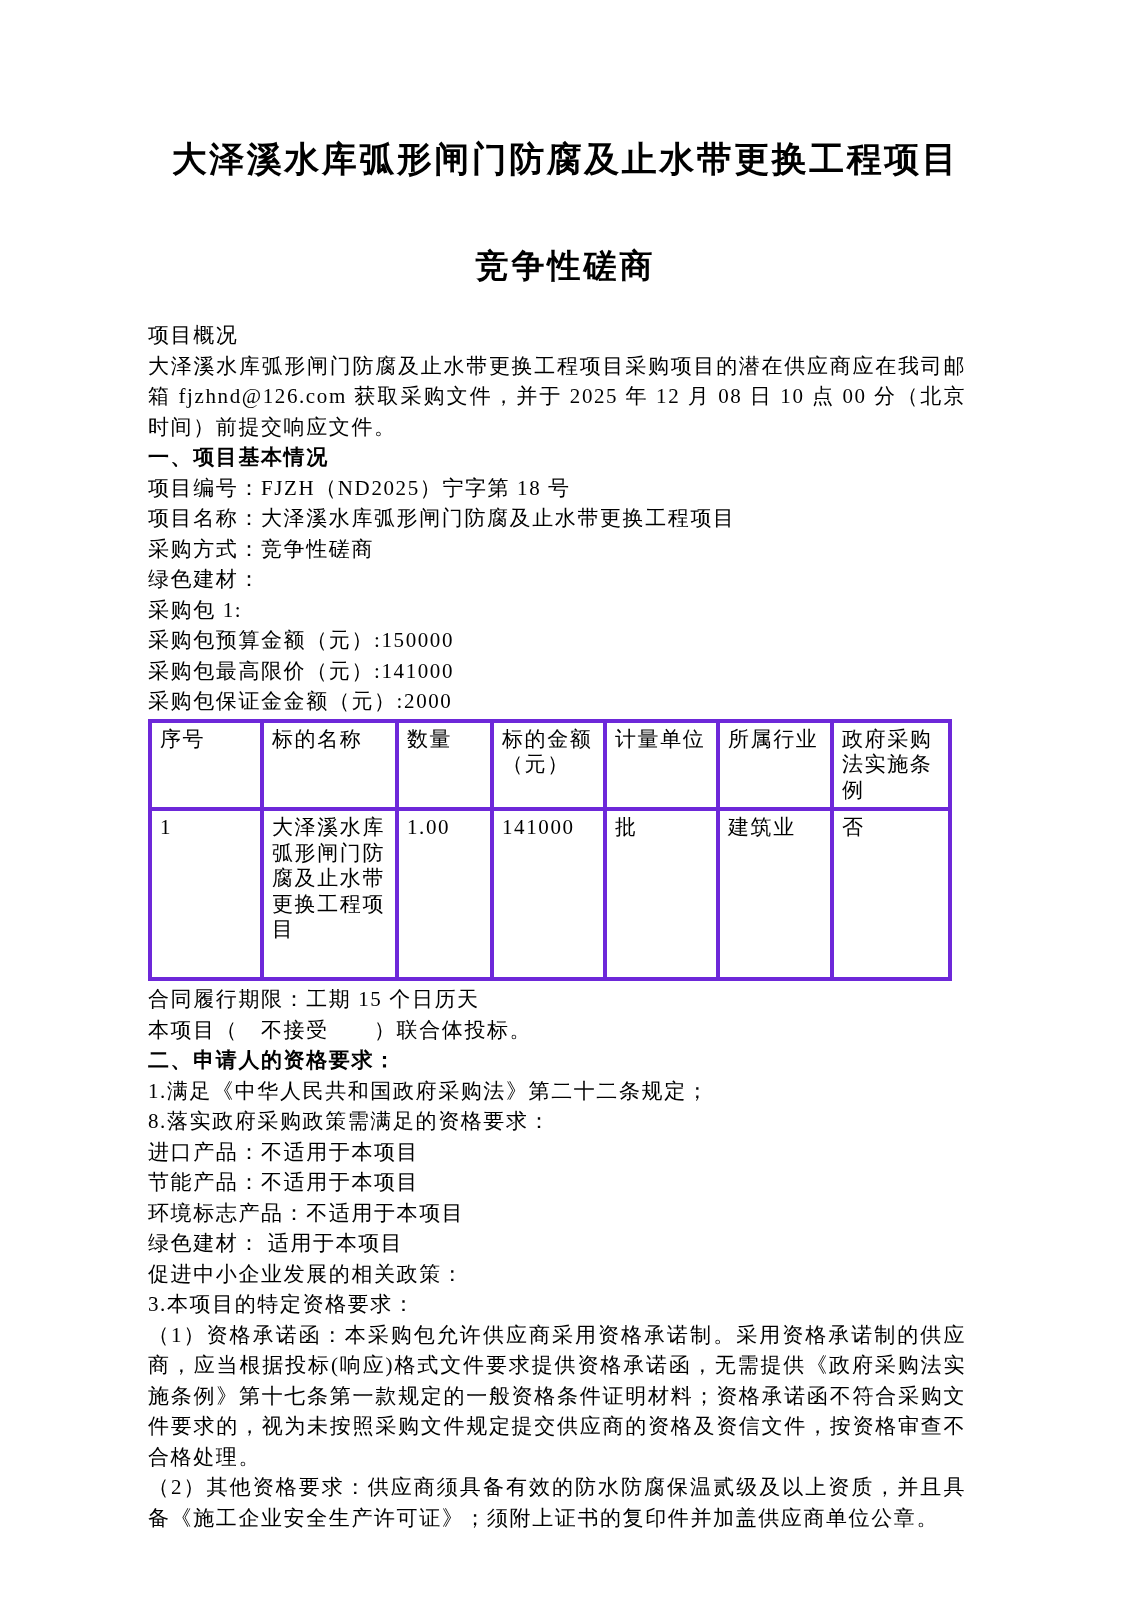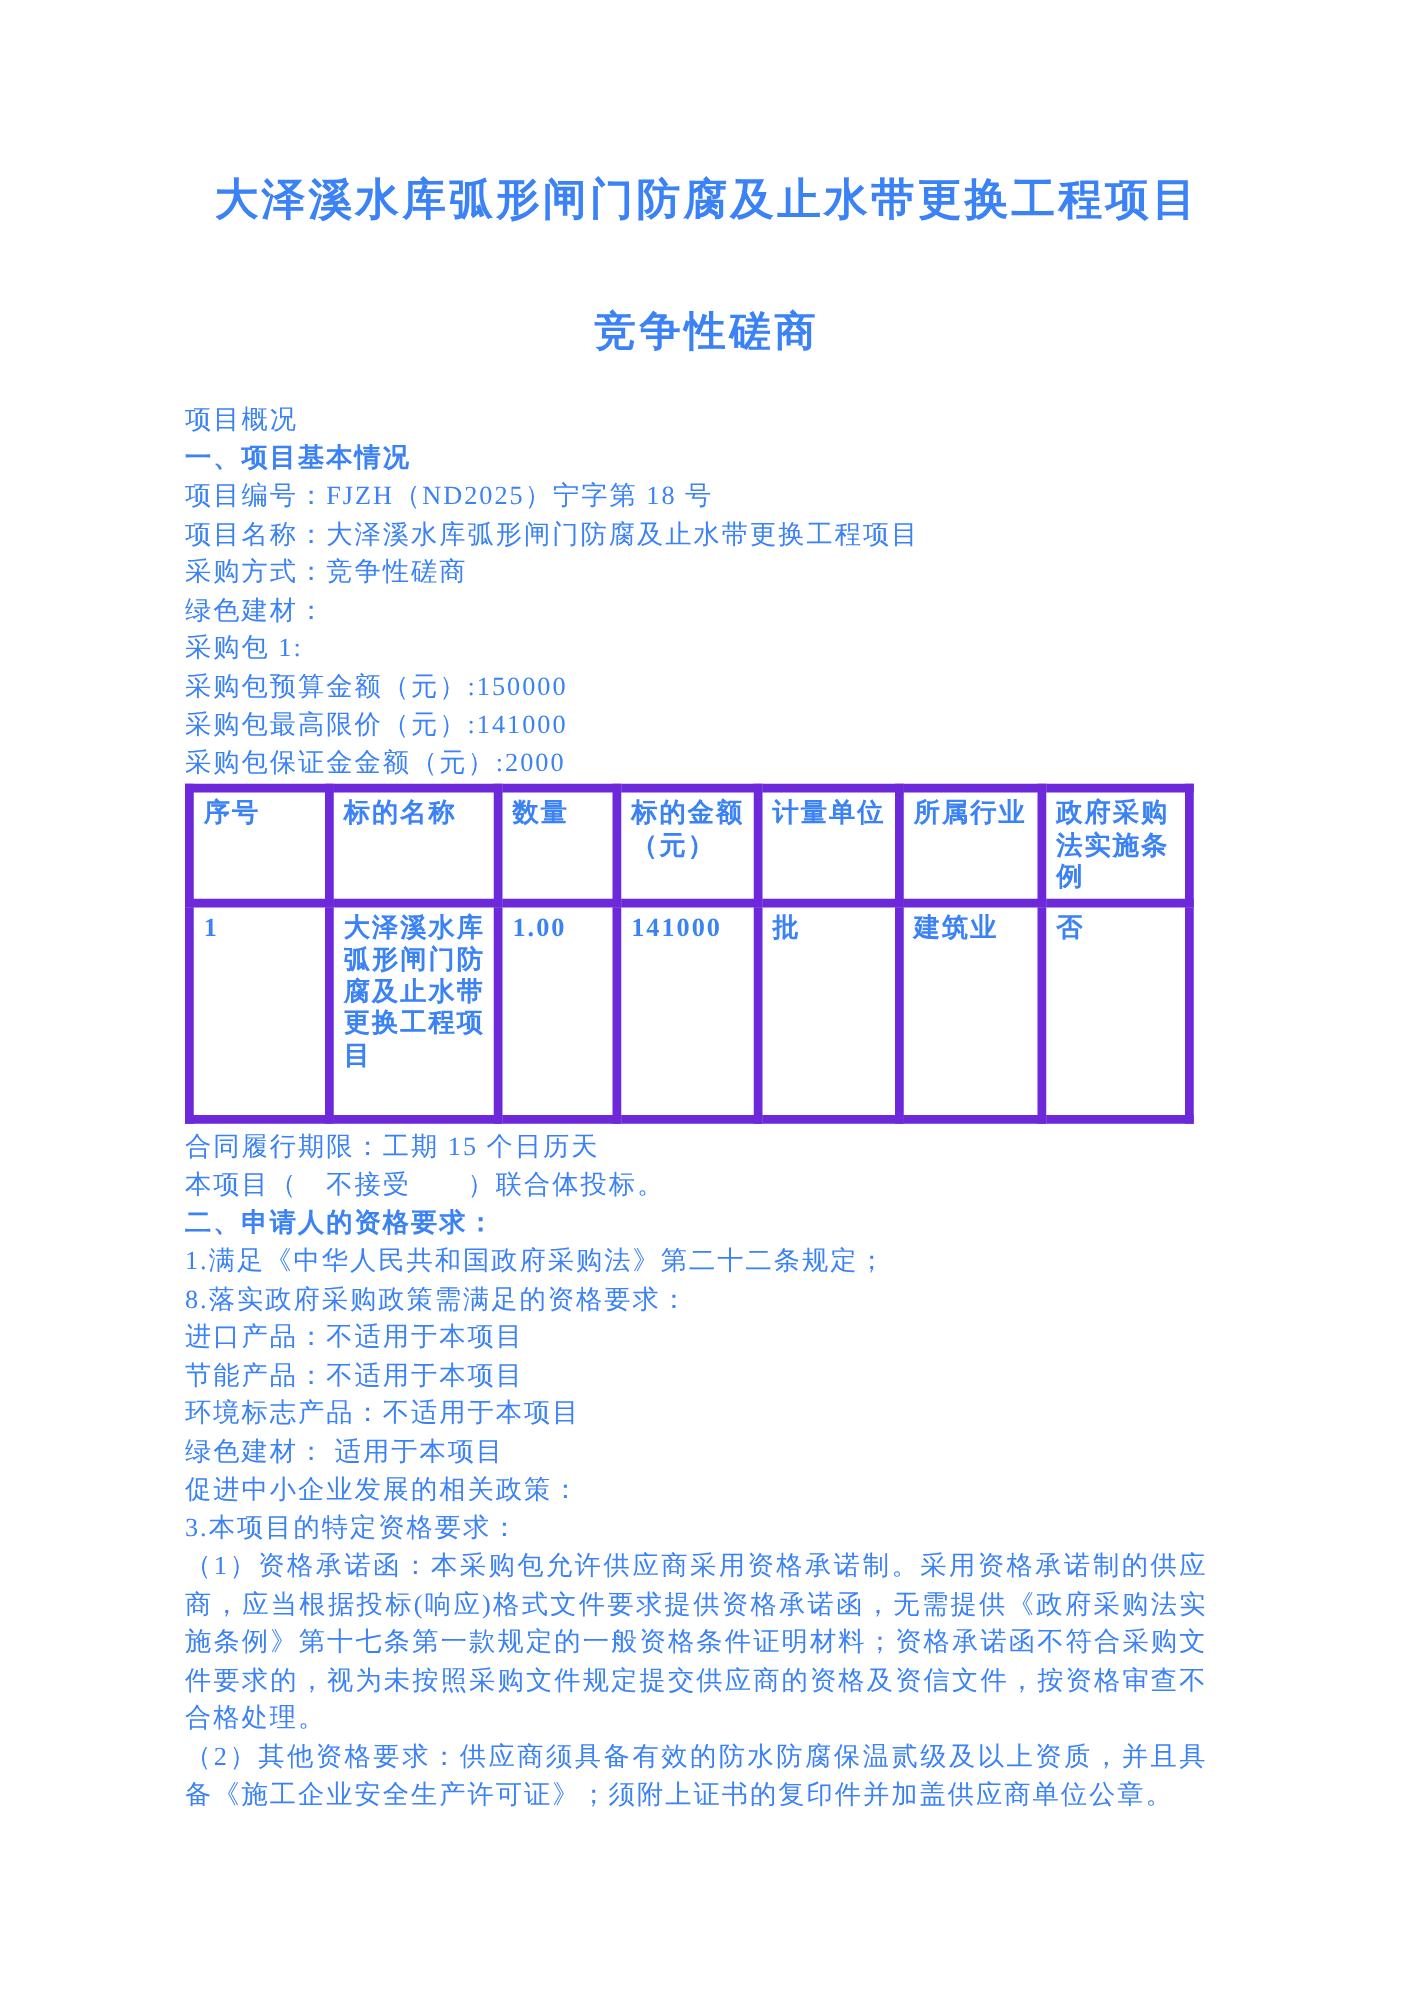--- a/index.html
+++ b/index.html
@@ -5,21 +5,21 @@
   html, body {
     margin: 0;
     padding: 0;
     background: #ffffff;
   }
   .doc {
     position: relative;
     width: 1131px;
     height: 1576px;
     background: #ffffff;
-    color: #3b82f6;
+    color: #000000;
     font-family: "Liberation Serif", "DejaVu Serif", serif;
     overflow: hidden;
     box-sizing: border-box;
     padding: 136px 148px 0 148px;
   }
   .title {
     margin: 0;
     font-size: 35px;
     font-weight: bold;
     text-align: center;
@@ -50,43 +50,44 @@
   .b { font-weight: bold; }
   table.items {
     border-collapse: collapse;
     table-layout: fixed;
     width: 800px;
     margin: 2px 0 3px 0;
     border: 1px solid #000;
     border-bottom: 2px solid #000;
   }
   table.items th, table.items td {
-    border: 7px solid #6d28d9;
+    border: 4px solid #6d28d9;
     font-size: 21px;
-    font-weight: bold;
+    font-weight: normal;
     text-align: left;
     vertical-align: top;
     line-height: 25.5px;
     padding: 4px 7px 4px 8px;
     letter-spacing: 1.6px;
     overflow: hidden;
   }
   table.items thead th { height: 52px; }
   table.items tbody td { height: 158px; }
   td.c-name { padding-right: 26px; }
 </style>
 </head>
 <body>
 
 <div class="doc">
   <h1 class="title">大泽溪水库弧形闸门防腐及止水带更换工程项目</h1>
   <h2 class="subtitle">竞争性磋商</h2>
 
   <div class="body">
     <p>项目概况</p>
+    <p class="just">大泽溪水库弧形闸门防腐及止水带更换工程项目采购项目的潜在供应商应在我司邮箱 fjzhnd@126.com 获取采购文件，并于 2025 年 12 月 08 日 10 点 00 分（北京时间）前提交响应文件。</p>
 
     <p class="b">一、项目基本情况</p>
     <p>项目编号：FJZH（ND2025）宁字第 18 号</p>
     <p>项目名称：大泽溪水库弧形闸门防腐及止水带更换工程项目</p>
     <p>采购方式：竞争性磋商</p>
     <p>绿色建材：</p>
     <p>采购包 1:</p>
     <p>采购包预算金额（元）:150000</p>
     <p>采购包最高限价（元）:141000</p>
     <p>采购包保证金金额（元）:2000</p>

